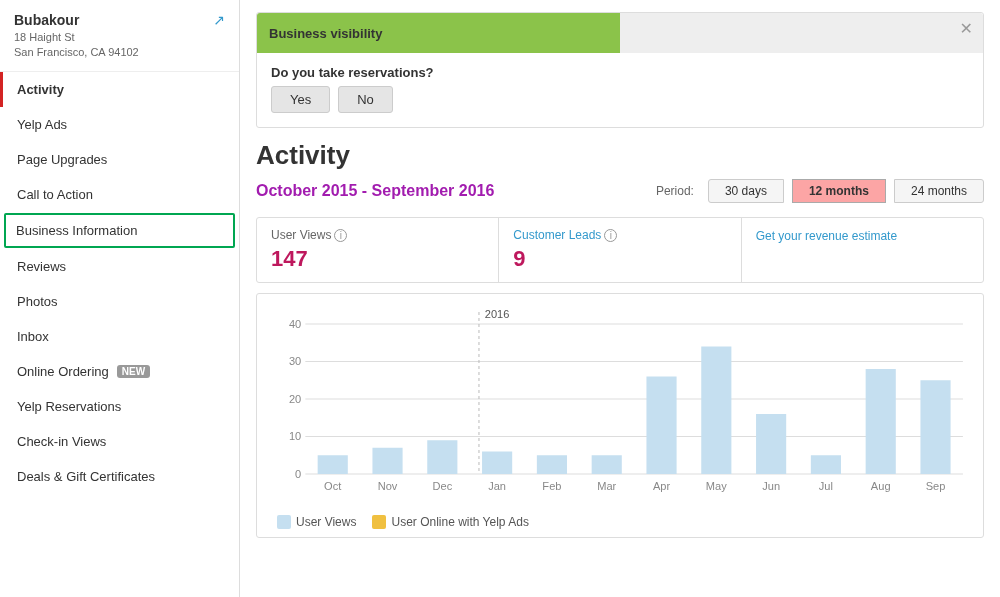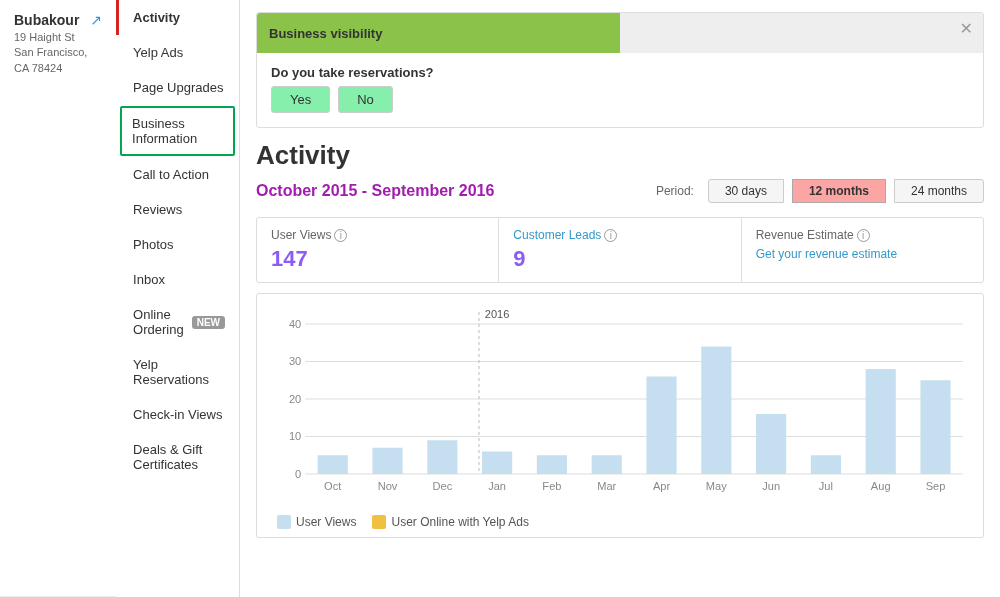--- a/index.html
+++ b/index.html
@@ -5,20 +5,21 @@
     * { box-sizing: border-box; margin: 0; padding: 0; }
     body { font-family: Arial, sans-serif; font-size: 13px; color: #333; background: #f5f5f5; display: flex; height: 597px; overflow: hidden; }
 
     
     .sidebar {
       width: 240px;
       min-width: 240px;
       background: #fff;
       border-right: 1px solid #ddd;
       display: flex;
+      flex-direction: column;
       overflow-y: auto;
     }
     .sidebar-business {
       padding: 12px 14px 10px;
       border-bottom: 1px solid #eee;
       position: relative;
     }
     .sidebar-business-name {
       font-weight: bold;
       font-size: 14px;
@@ -122,21 +123,21 @@
       font-size: 13px;
       font-weight: bold;
     }
     .banner-buttons {
       display: flex;
       gap: 8px;
       padding: 0 14px;
     }
     .banner-btn {
       border: 1px solid #ccc;
-      background: #86efac;
+      background: #e5e5e5;
       padding: 5px 18px;
       font-size: 13px;
       cursor: pointer;
       border-radius: 3px;
       color: #333;
     }
 
     
     .activity-section {
       padding: 0 16px 20px;
@@ -200,21 +201,21 @@
     .stat-cell:last-child { border-right: none; }
     .stat-label {
       font-size: 12px;
       color: #666;
       margin-bottom: 4px;
     }
     .stat-label a { color: #3399cc; text-decoration: none; }
     .stat-value {
       font-size: 22px;
       font-weight: bold;
-      color: #8b5cf6;
+      color: #be185d;
     }
     .stat-link {
       font-size: 12px;
       color: #3399cc;
       text-decoration: none;
       cursor: pointer;
     }
     .info-icon {
       display: inline-block;
       width: 13px;
@@ -260,41 +261,41 @@
       border-radius: 2px;
     }
   </style>
 </head>
 <body>
 
 <div class="sidebar">
   <div class="sidebar-business">
     <div class="sidebar-business-name">Bubakour</div>
     <div class="sidebar-business-address">
-      <span>19 Haight St</span><br>
-      <span>San Francisco, CA 78424</span>
+      <span>18 Haight St</span><br>
+      <span>San Francisco, CA 94102</span>
     </div>
     <a class="sidebar-external-link" href="#">↗</a>
   </div>
   <nav class="sidebar-nav">
 
   <div class="sidebar-item active">
         <span>Activity</span>
       </div>
       <div class="sidebar-item">
         <span>Yelp Ads</span>
       </div>
       <div class="sidebar-item">
         <span>Page Upgrades</span>
       </div>
+      <div class="sidebar-item">
+        <span>Call to Action</span>
+      </div>
       <div class="sidebar-item selected">
         <span>Business Information</span>
-      </div>
-      <div class="sidebar-item">
-        <span>Call to Action</span>
       </div>
       <div class="sidebar-item">
         <span>Reviews</span>
       </div>
       <div class="sidebar-item">
         <span>Photos</span>
       </div>
       <div class="sidebar-item">
         <span>Inbox</span>
       </div>
@@ -347,21 +348,21 @@
     <div class="stats-row">
 
     <div class="stat-cell">
           <div class="stat-label">User Views<span class="info-icon">i</span></div>
           <div class="stat-value">147</div>
         </div>
         <div class="stat-cell">
           <div class="stat-label"><a href="#">Customer Leads</a><span class="info-icon">i</span></div>
           <div class="stat-value">9</div>
         </div>
-        <div class="stat-cell"><div class="stat-label">Revenue Estimate<span class="info-icon">i</span></div><a class="stat-link" href="#">Get your revenue estimate</a></div>
+        <div class="stat-cell"><a class="stat-link" href="#">Get your revenue estimate</a></div>
       </div>
 
     <div class="chart-container">
       <svg class="chart-svg" id="chart-svg" viewBox="0 0 700 200" preserveAspectRatio="none">
           <line x1="38" x2="690" y1="170" y2="170" stroke="#ddd" stroke-width="1"></line>
           <text x="34" y="174" text-anchor="end" font-size="11" fill="#888">0</text>
           <line x1="38" x2="690" y1="132.5" y2="132.5" stroke="#ddd" stroke-width="1"></line>
           <text x="34" y="136.5" text-anchor="end" font-size="11" fill="#888">10</text>
           <line x1="38" x2="690" y1="95" y2="95" stroke="#ddd" stroke-width="1"></line>
           <text x="34" y="99" text-anchor="end" font-size="11" fill="#888">20</text>

